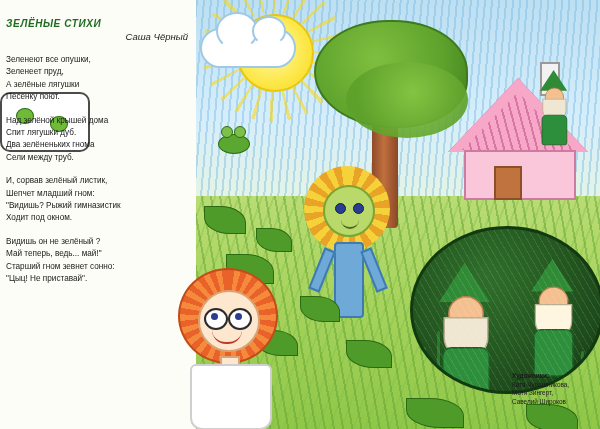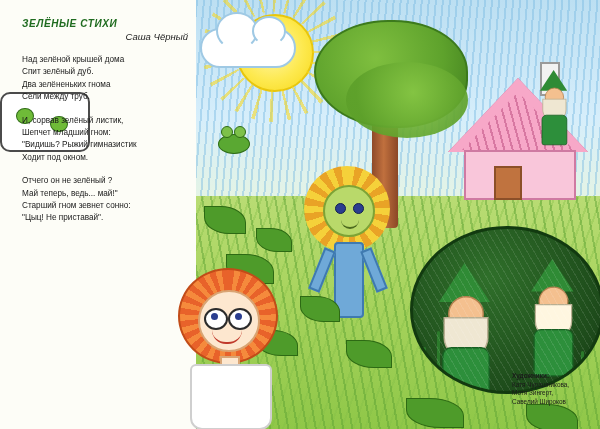--- a/index.html
+++ b/index.html
@@ -154,21 +154,21 @@
     position:absolute;left:22px;top:126px;width:30px;height:26px;
   }
   .frog .fb{position:absolute;left:0;top:8px;width:30px;height:18px;border-radius:50%;background:#5aa832;border:1px solid #2f6c16;}
   .frog .fe{position:absolute;width:10px;height:10px;border-radius:50%;background:#7dc14a;border:1px solid #2f6c16;}
   .frog .fe.l{left:3px;top:0;}
   .frog .fe.r{left:16px;top:0;}
 
   
   .text-col{
     position:absolute;left:0;top:0;width:200px;height:392px;
-    padding:18px 12px 0 22px;box-sizing:border-box;
+    padding:18px 12px 0 6px;box-sizing:border-box;
   }
   .poem-title{
     font-size:10px;font-weight:bold;color:#1f6b1f;letter-spacing:.6px;
     font-style:italic;margin:0 0 2px 0;
   }
   .poem-author{
     font-size:9.5px;color:#222;font-style:italic;text-align:right;margin:0 0 12px 34px;
   }
   .stanza{
     font-size:8.2px;line-height:12.4px;color:#1a1a1a;margin:0 0 11px 0;white-space:pre-line;
@@ -330,27 +330,31 @@
   </div>
 
   <div class="speech">
     <div class="mini-frog" style="left:14px;top:14px;"></div>
     <div class="mini-frog" style="left:48px;top:22px;"></div>
   </div>
 
   <div class="text-col">
     <div class="poem-title">ЗЕЛЁНЫЕ СТИХИ</div>
     <div class="poem-author">Саша Чёрный</div>
+    <div class="stanza">Зеленеют все опушки,
+Зеленеет  пруд,
+А зелёные  лягушки
+Песенку поют.</div>
     <div class="stanza">Над зелёной крышей дома
-Спит зелёный дуб.
+Спит лягушки дуб.
 Два зелёненьких  гнома
 Сели между труб.</div>
     <div class="stanza">И, сорвав зелёный  листик,
 Шепчет младший гном:
 "Видишь? Рыжий гимназистик
 Ходит под окном.</div>
-    <div class="stanza">Отчего он не зелёный ?
+    <div class="stanza">Видишь он не зелёный ?
 Май теперь, ведь... май!"
 Старший гном зевнет сонно:
 "Цыц! Не приставай".</div>
   </div>
 
 </div>
 
 </body></html>

